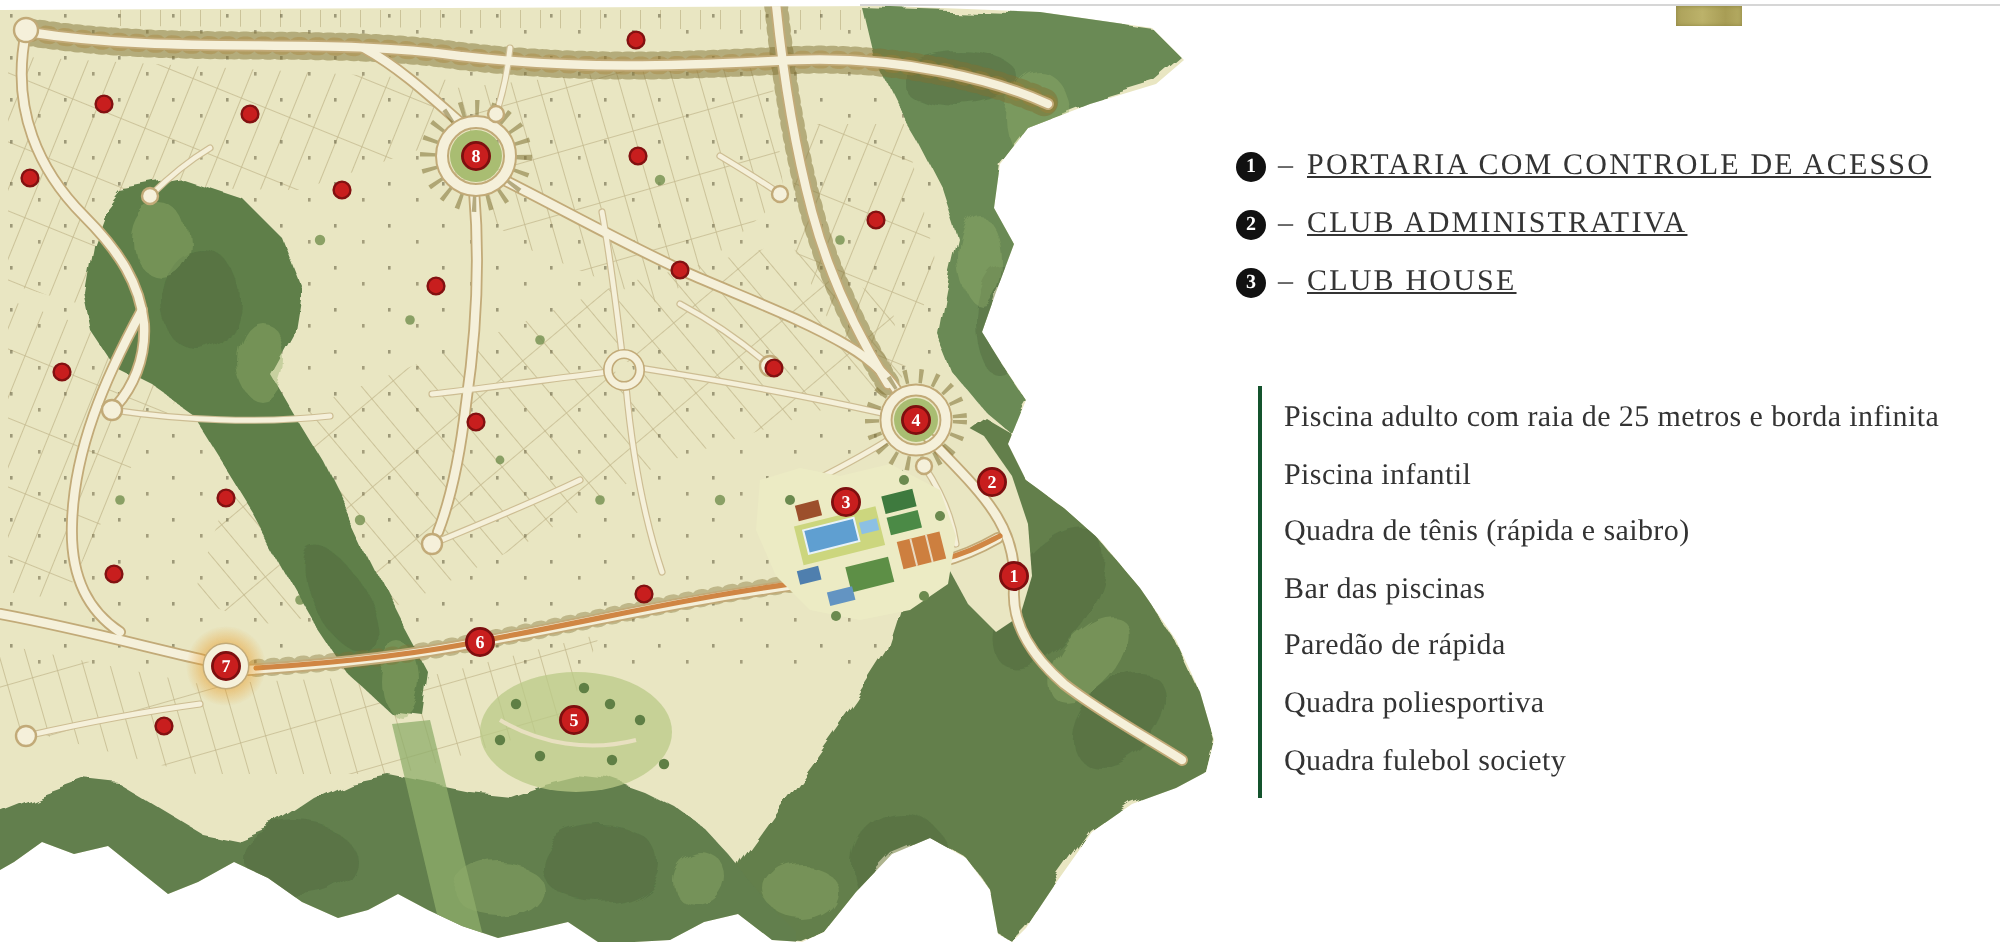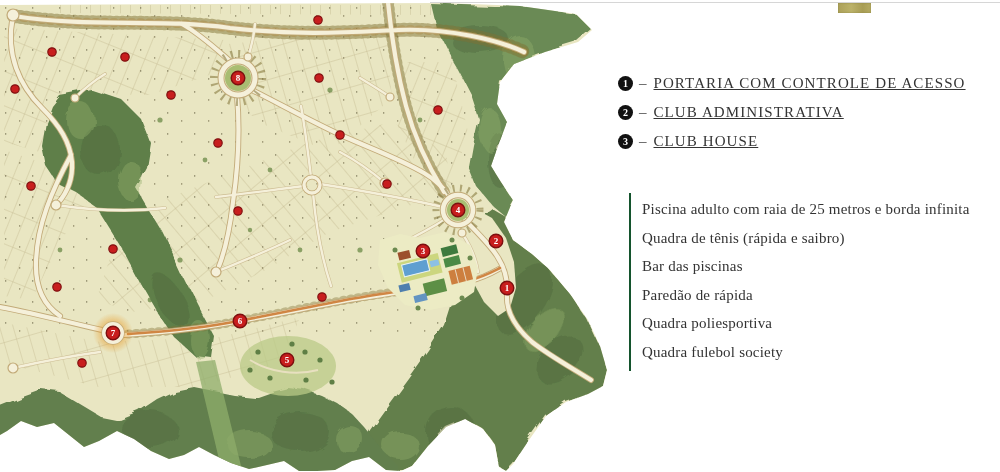--- a/index.html
+++ b/index.html
@@ -336,20 +336,21 @@
     </div>
     <div class="legend-row">
       <div class="legend-num">3</div>
       <span class="legend-dash">–</span>
       <span class="legend-label">CLUB HOUSE</span>
     </div>
   </div>
 
   <div class="features">
     <div class="feature-item">Piscina adulto com raia de 25 metros e borda infinita</div>
+    <div class="feature-item">Piscina infantil</div>
     <div class="feature-item">Quadra de tênis (rápida e saibro)</div>
     <div class="feature-item">Bar das piscinas</div>
     <div class="feature-item">Paredão de rápida</div>
     <div class="feature-item">Quadra poliesportiva</div>
     <div class="feature-item">Quadra fulebol society</div>
   </div>
 
 </div>
 
 </body></html>

